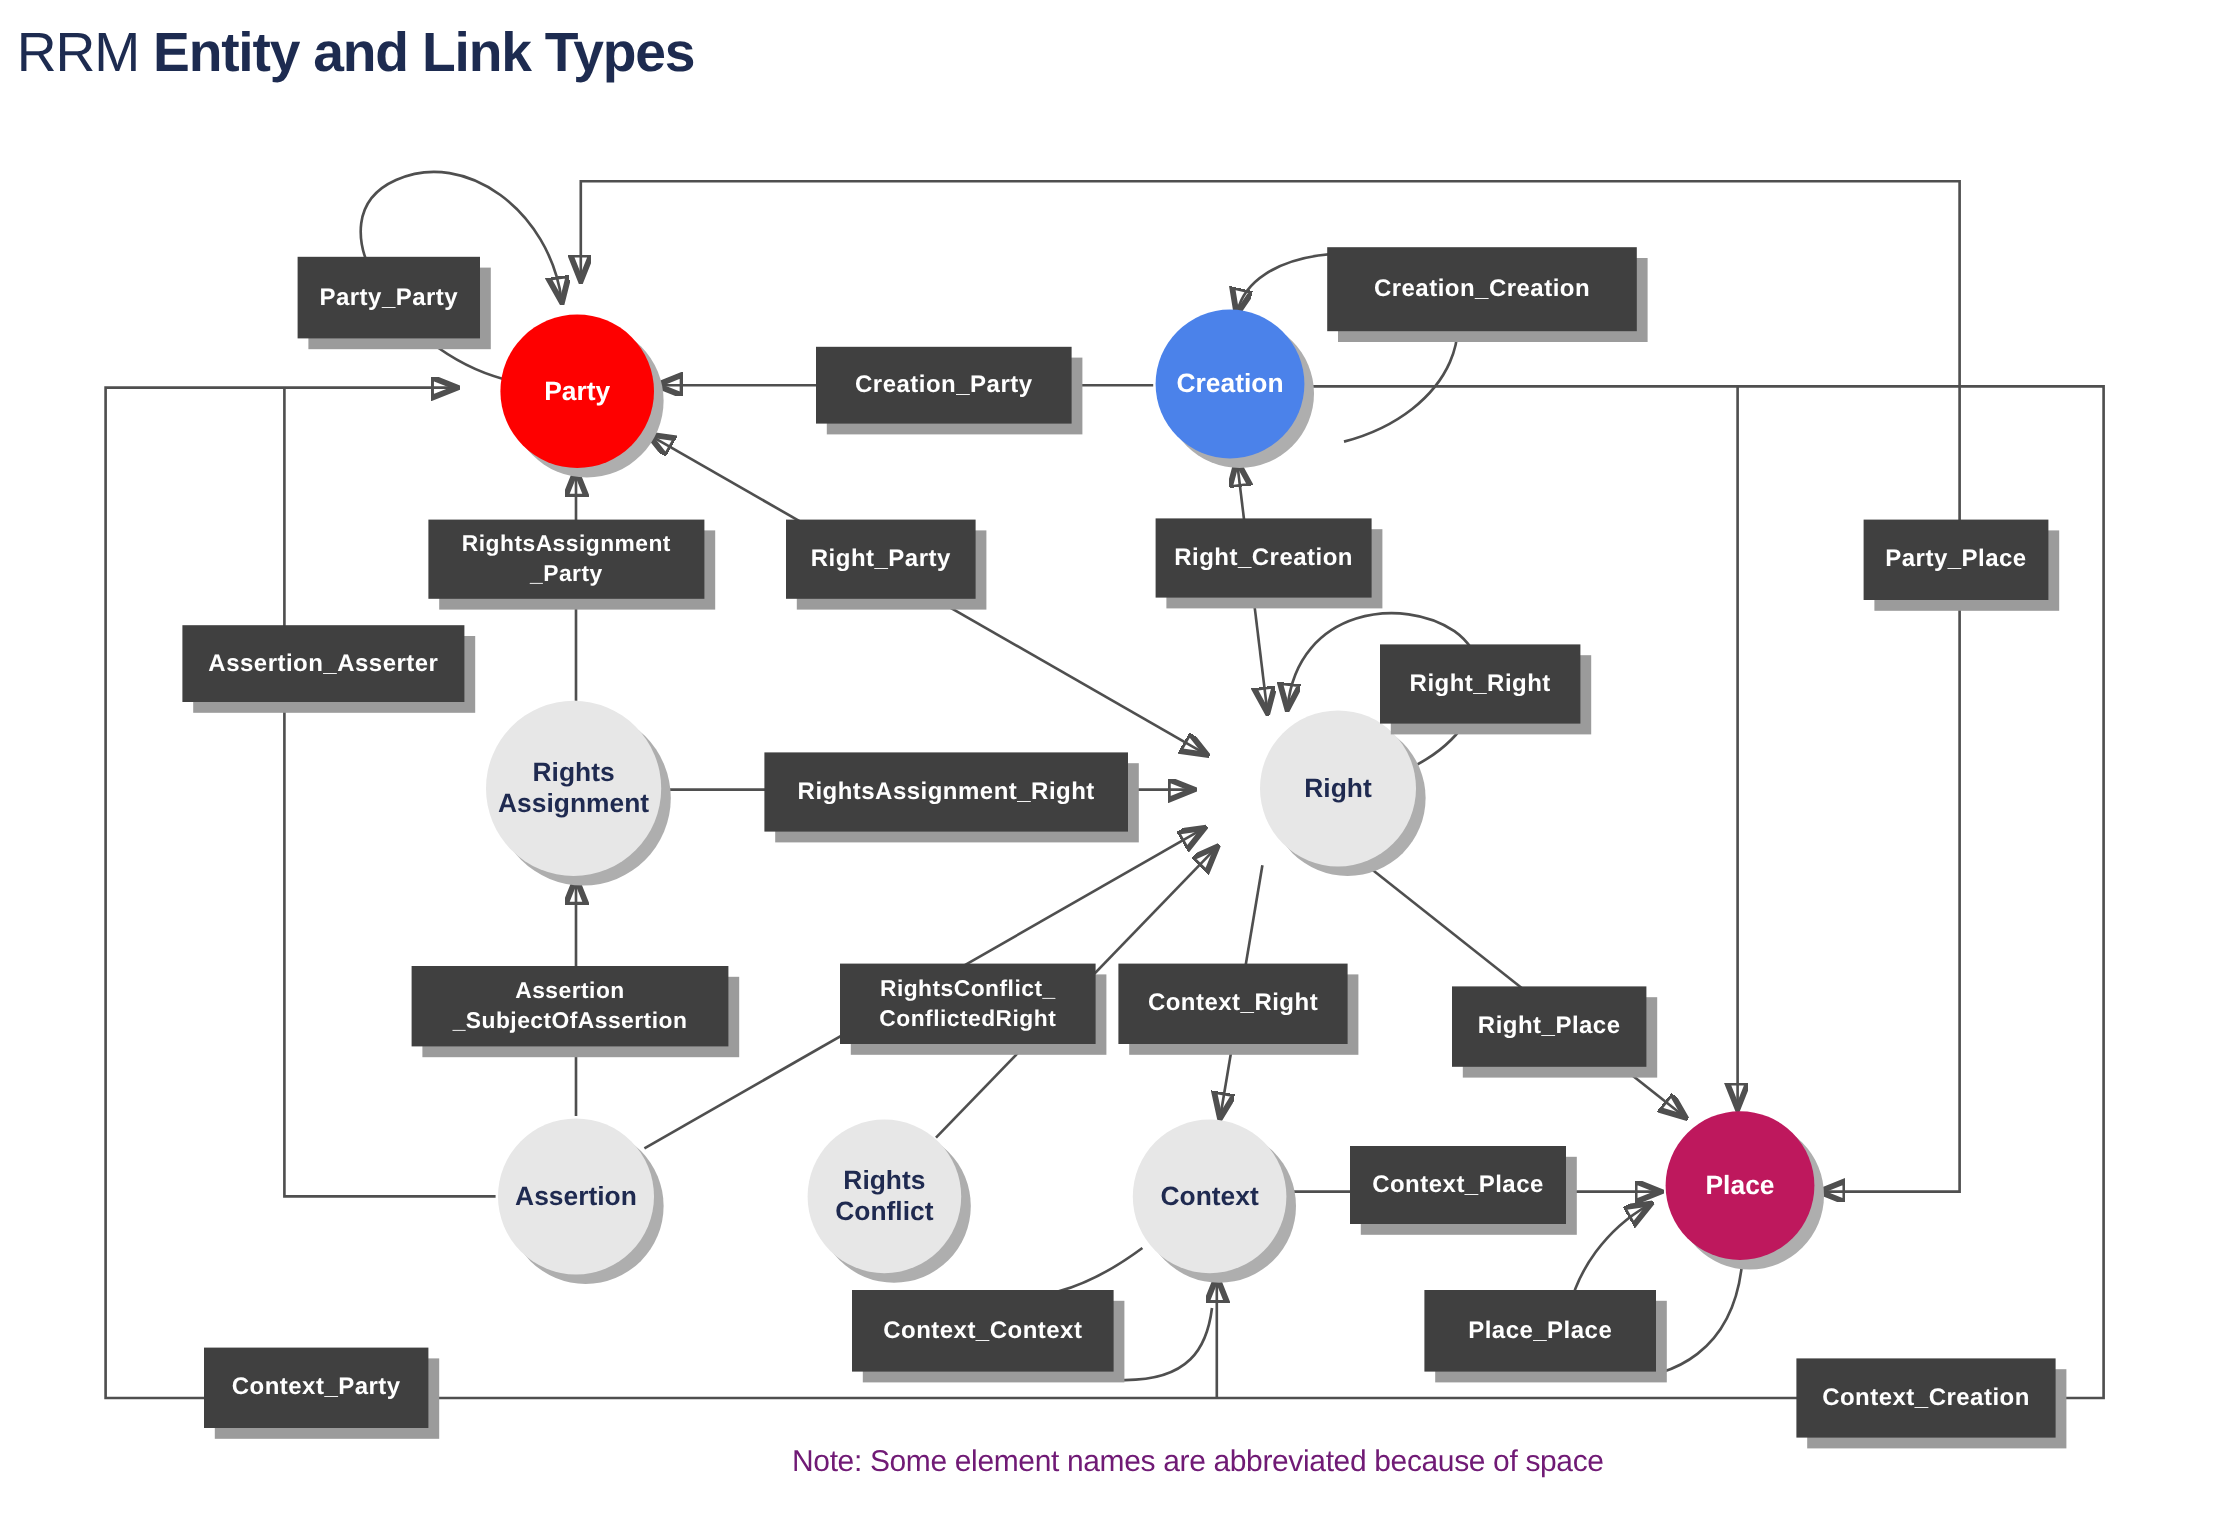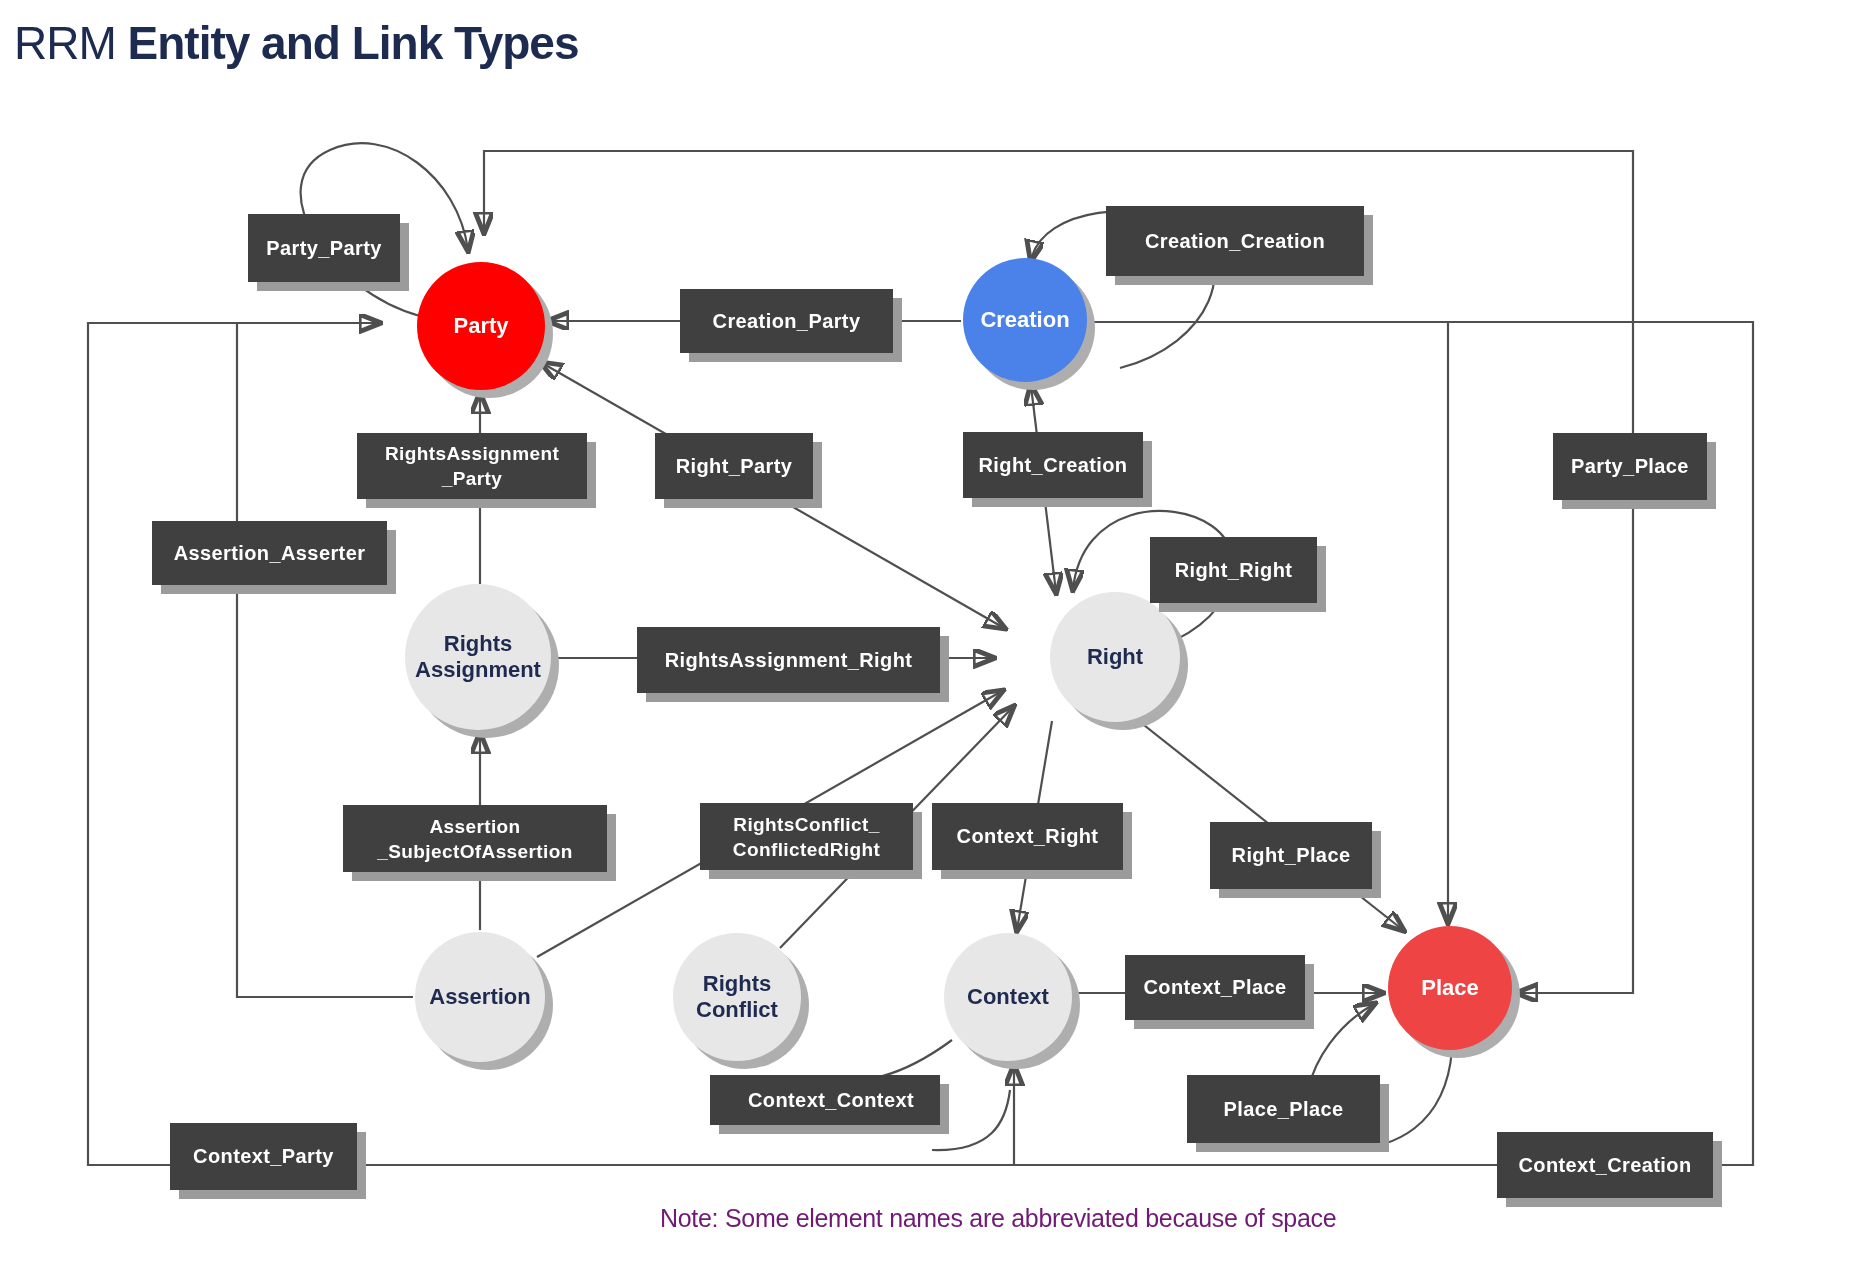--- a/index.html
+++ b/index.html
@@ -10,21 +10,21 @@
   .lb{position:absolute;background:#404040;color:#ffffff;font-weight:bold;display:flex;
       flex-direction:column;align-items:center;justify-content:center;text-align:center;
       box-shadow:9px 9px 0 #9b9b9b;z-index:2;font-size:20px;letter-spacing:.4px;line-height:25px;}
   .lb.two{font-size:19px;}
   .ent{position:absolute;border-radius:50%;display:flex;flex-direction:column;align-items:center;
        justify-content:center;font-weight:bold;z-index:2;font-size:22px;line-height:26px;
        box-shadow:8px 8px 0 #aeaeae;}
   .ent.gray{background:#e7e7e7;color:#1f2a50;}
   .ent.red{background:#fe0000;color:#ffffff;}
   .ent.blue{background:#4b82ea;color:#ffffff;}
-  .ent.green{background:#ef4444;color:#ffffff;}
+  .ent.green{background:#be185d;color:#ffffff;}
   .title{position:absolute;left:14px;top:16px;z-index:3;color:#1d2b50;font-size:46px;
          letter-spacing:-1px;white-space:pre;}
   .title .t1{font-weight:normal;}
   .title .t2{font-weight:bold;}
   .note{position:absolute;left:660px;top:1204px;z-index:3;color:#701a75;font-size:25px;
         letter-spacing:-.3px;}
 </style>
 </head>
 <body>
 
@@ -154,21 +154,21 @@
   </div>
   <div class="lb" style="left:932px;top:803px;width:191px;height:67px;">
       <span>Context_Right</span>
     </div>
   <div class="lb" style="left:1210px;top:822px;width:162px;height:67px;">
       <span>Right_Place</span>
     </div>
   <div class="lb" style="left:1125px;top:955px;width:180px;height:65px;">
       <span>Context_Place</span>
     </div>
-  <div class="lb" style="left:710px;top:1075px;width:218px;height:50px;padding-left:12px;">
+  <div class="lb" style="left:710px;top:1075px;width:218px;height:68px;">
       <span>Context_Context</span>
     </div>
   <div class="lb" style="left:1187px;top:1075px;width:193px;height:68px;">
       <span>Place_Place</span>
     </div>
   <div class="lb" style="left:170px;top:1123px;width:187px;height:67px;">
       <span>Context_Party</span>
     </div>
   <div class="lb" style="left:1497px;top:1132px;width:216px;height:66px;">
       <span>Context_Creation</span>

